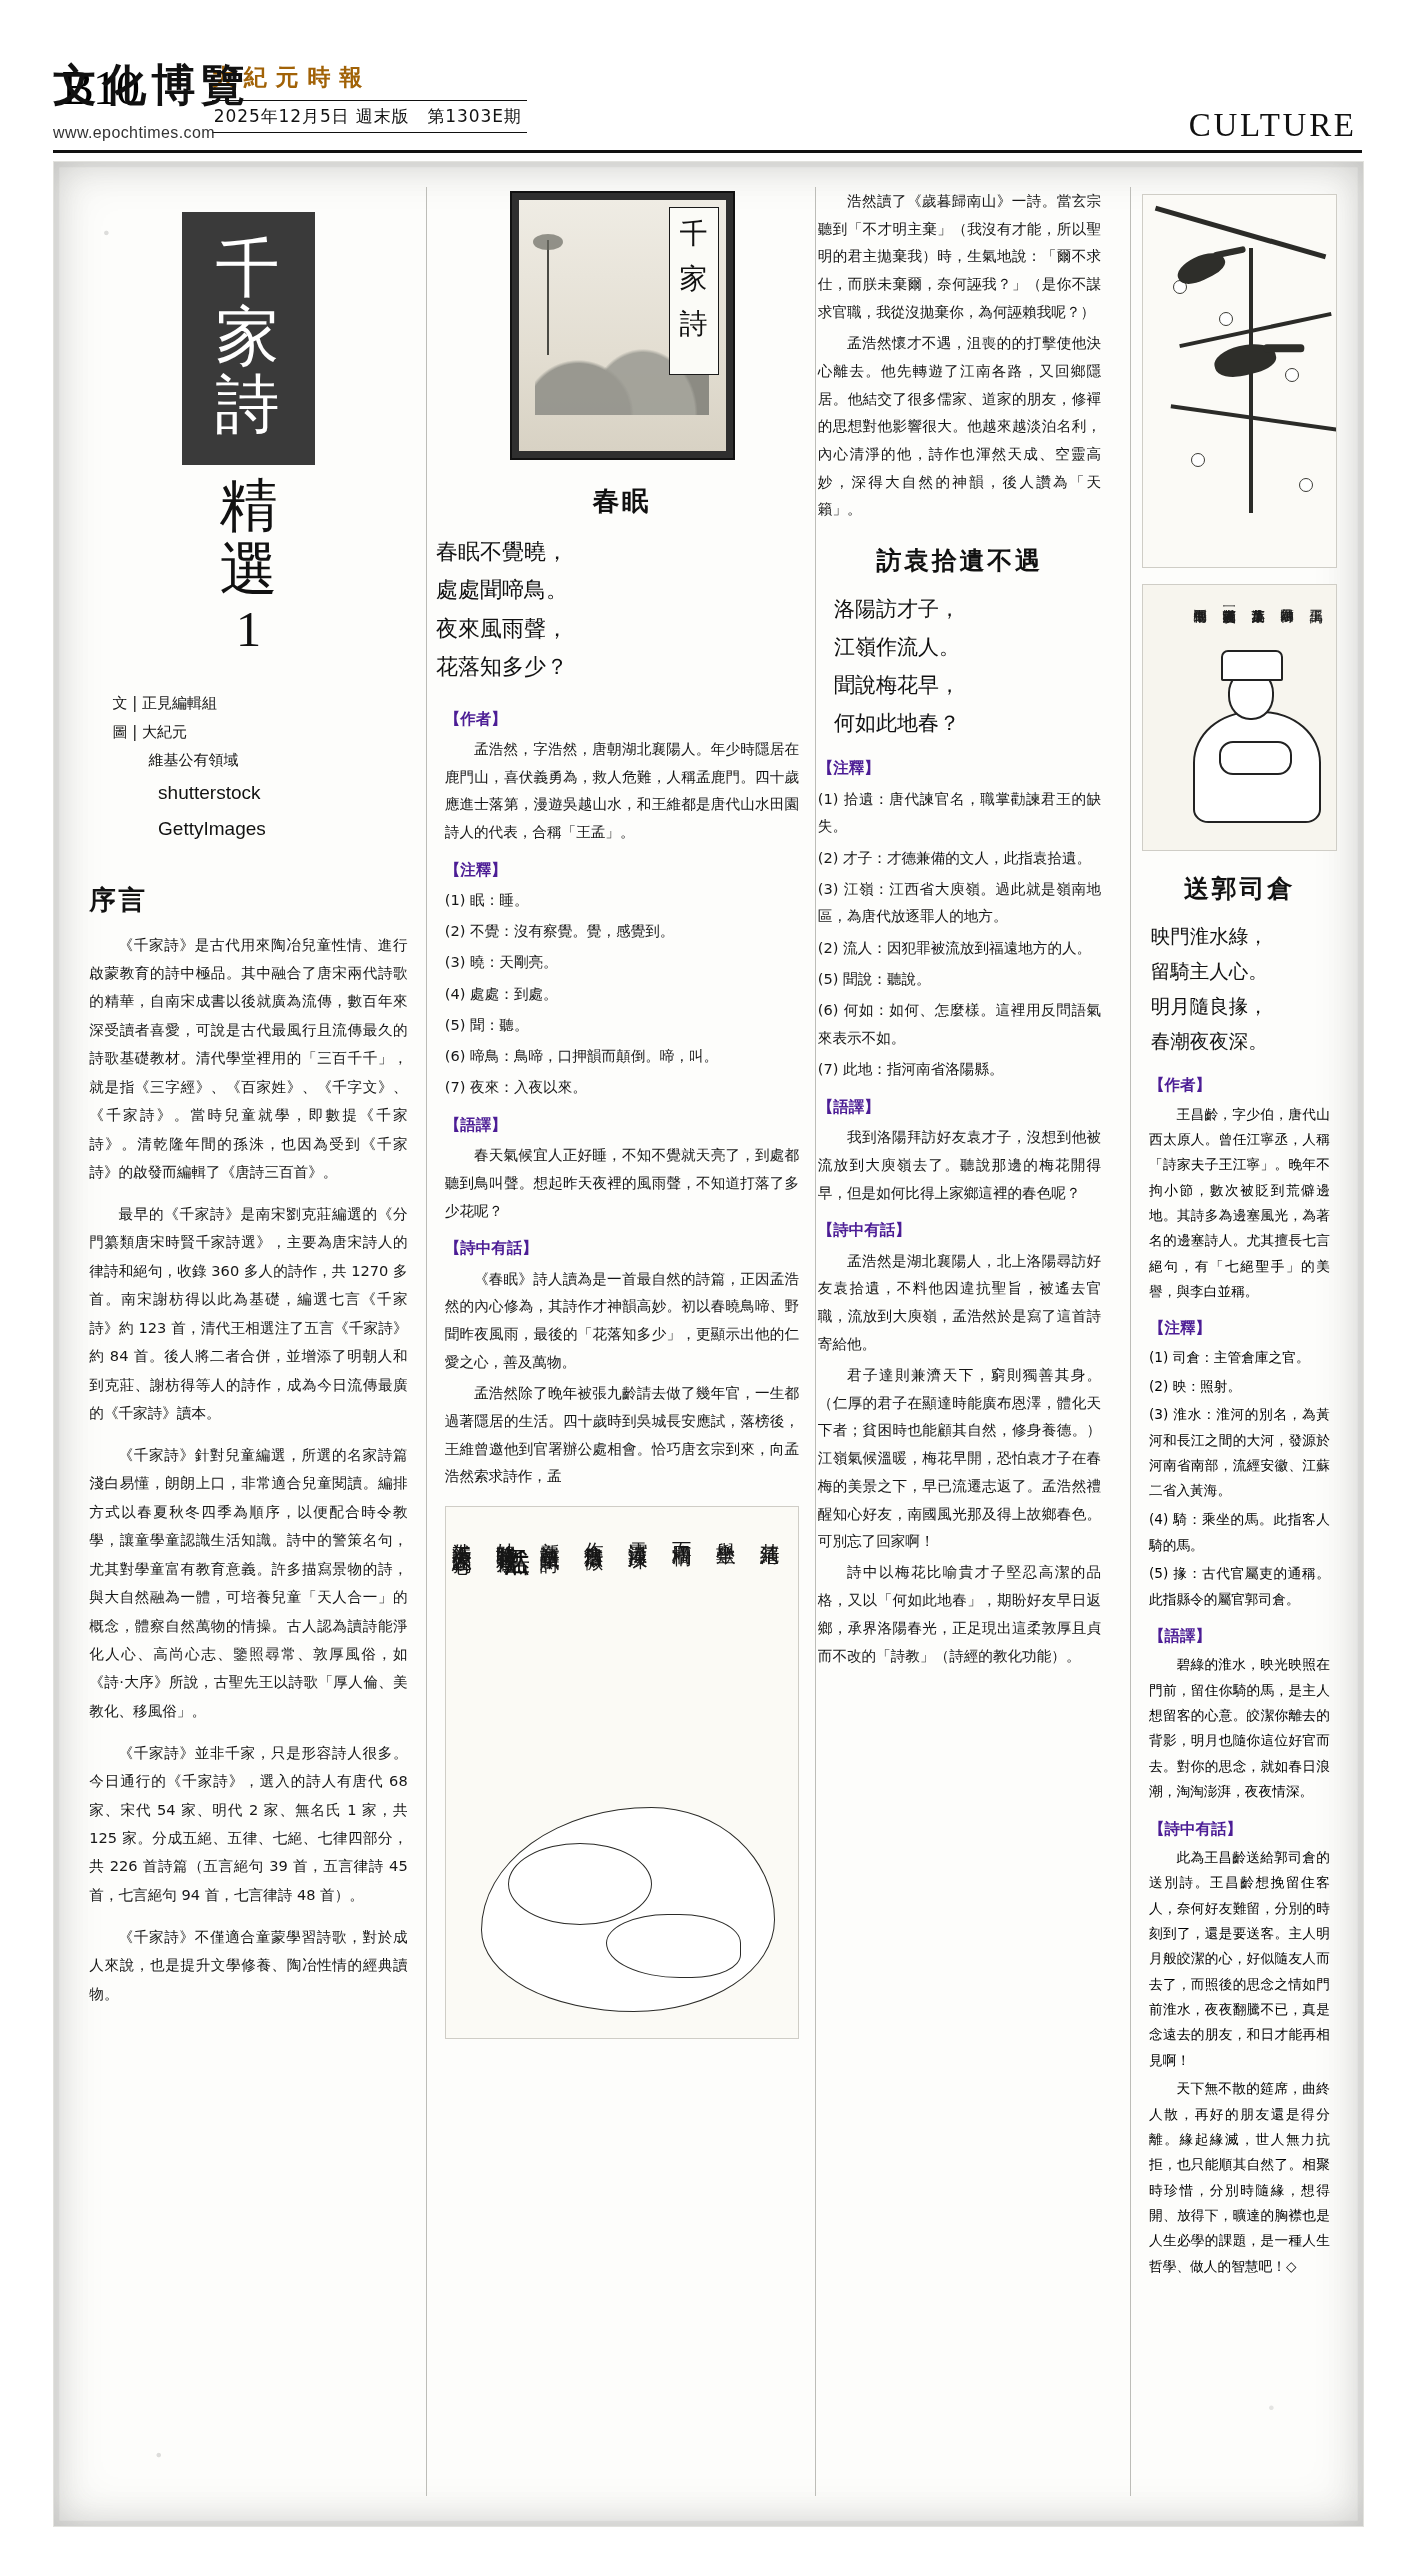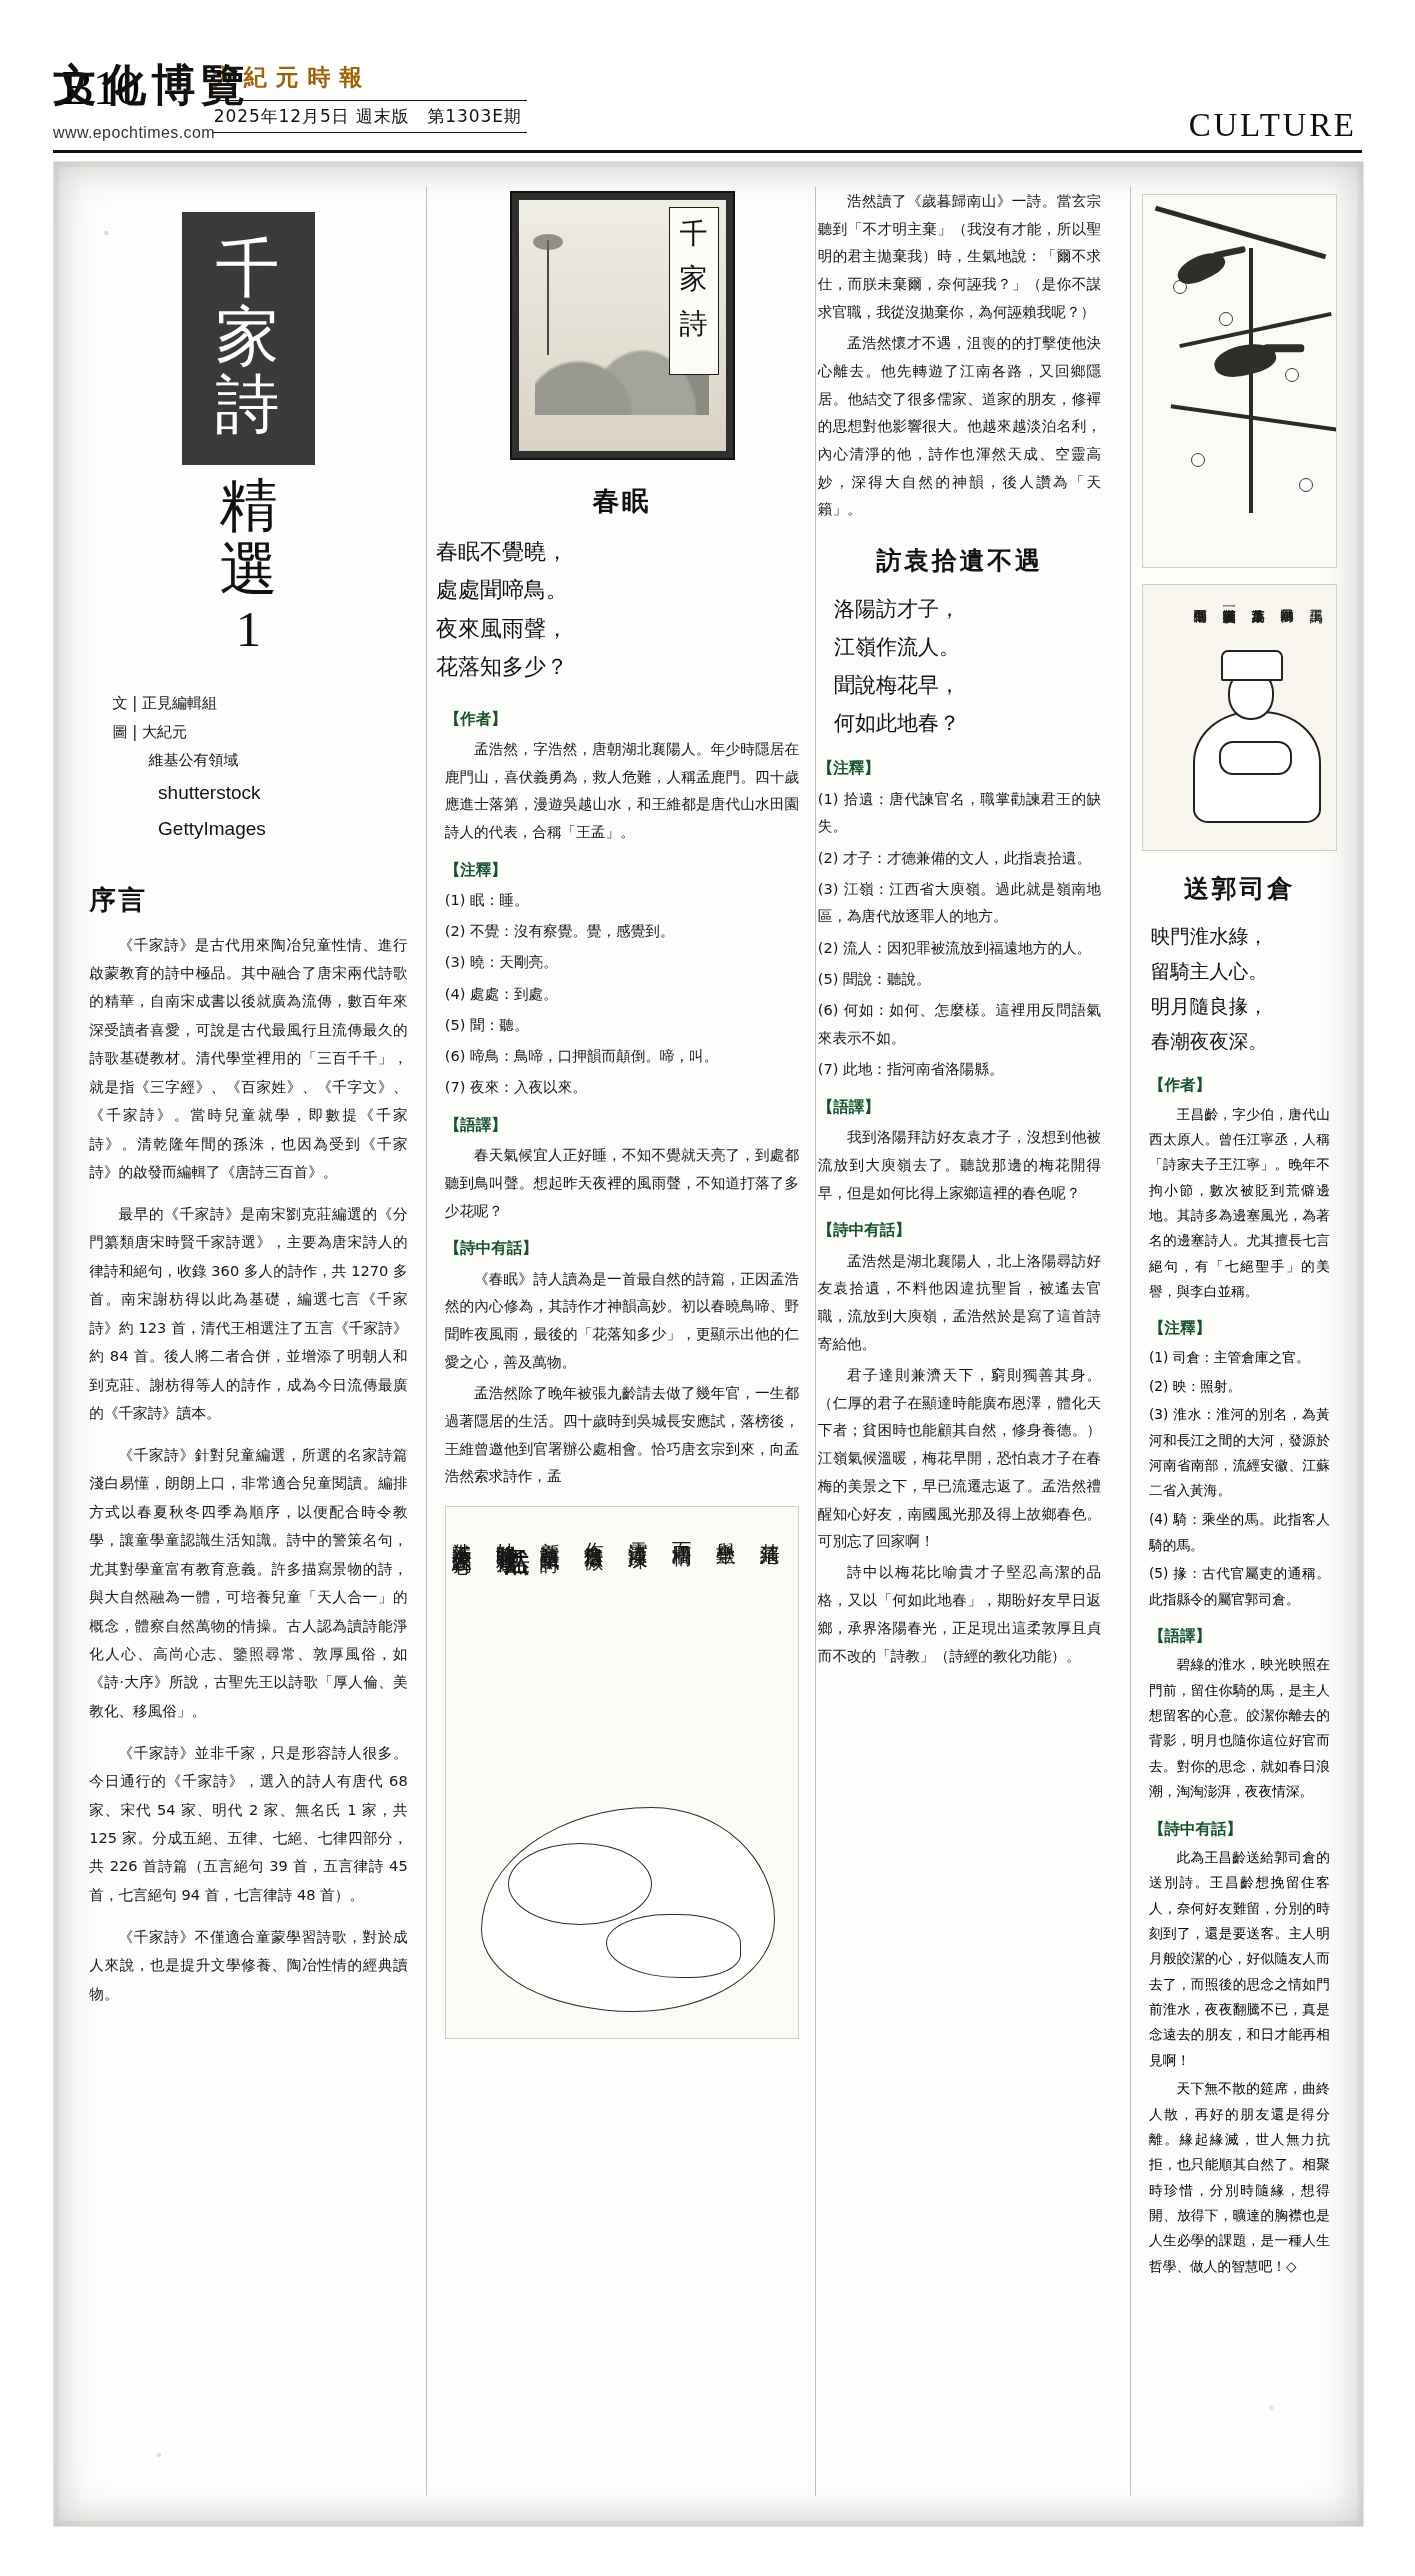--- a/index.html
+++ b/index.html
@@ -68,21 +68,21 @@
         radial-gradient(ellipse at 88% 100%, #7e7e77 0 26%, transparent 28%);
       opacity:.85;}
   .bc-tree{position:absolute;left:14%;top:16%;width:1.8px;height:46%;background:#4a4a44;}
   .bc-tree:after{content:"";position:absolute;left:-14px;top:-5.3px;width:30px;height:16px;border-radius:50%;background:#6b6b63;opacity:.7;}
   .bc-label{position:absolute;right:14px;top:14px;width:48px;height:166px;background:#fbfbf7;border:1.8px solid #1a1a1a;}
   .bc-label span{display:block;text-align:center;font-family:"DejaVu Serif",serif;font-size:28px;line-height:1.28;color:#111;margin-top:8.8px;}
 
   .poem-title{font-family:"DejaVu Serif",serif;font-size:26.5px;font-weight:bold;text-align:center;color:#111;margin:23px 0 14px 0;letter-spacing:2.7px;}
   .poem-lines{font-family:"DejaVu Serif",serif;font-size:22px;line-height:1.75;color:#111;margin-bottom:22px;}
   .poem-lines div{white-space:nowrap;}
-  .blk-h{font-family:"DejaVu Sans",sans-serif;font-size:15.5px;font-weight:bold;color:#14532d;margin:14px 8.8px 5.3px 8.8px;}
+  .blk-h{font-family:"DejaVu Sans",sans-serif;font-size:15.5px;font-weight:bold;color:#4c1d95;margin:14px 8.8px 5.3px 8.8px;}
   .note-p{font-family:"DejaVu Sans",sans-serif;font-size:14.6px;line-height:1.9;color:#161616;margin:0 8.8px 3.5px 8.8px;text-align:justify;}
   .note-p.ind{text-indent:2em;}
 
   
   .paint{position:relative;background:#fbfaf6;border:0.9px solid #cfcdc6;overflow:hidden;}
 
   .bird-box{margin-top:7px;height:372px;}
   .branch{position:absolute;background:#2b2b28;}
   .blossom{position:absolute;width:12.4px;height:12.4px;border-radius:50%;border:1.3px solid #3a3a35;background:#fff;}
   .bird{position:absolute;width:62px;height:30px;background:#2e2e2a;border-radius:50% 60% 40% 50%;transform:rotate(-14deg);}

